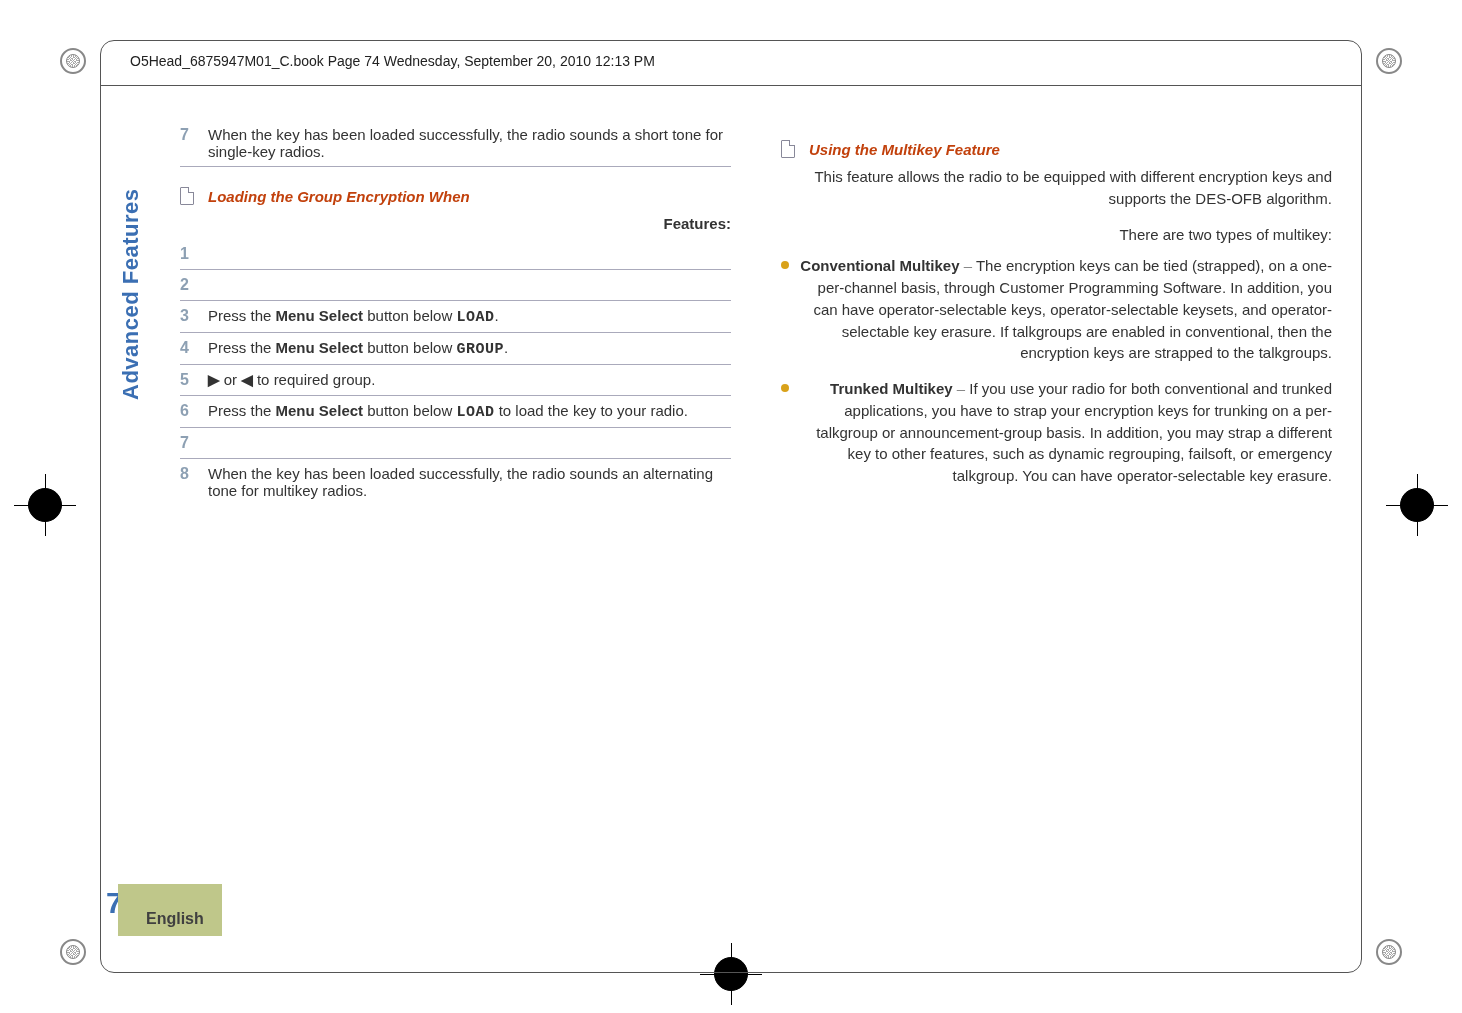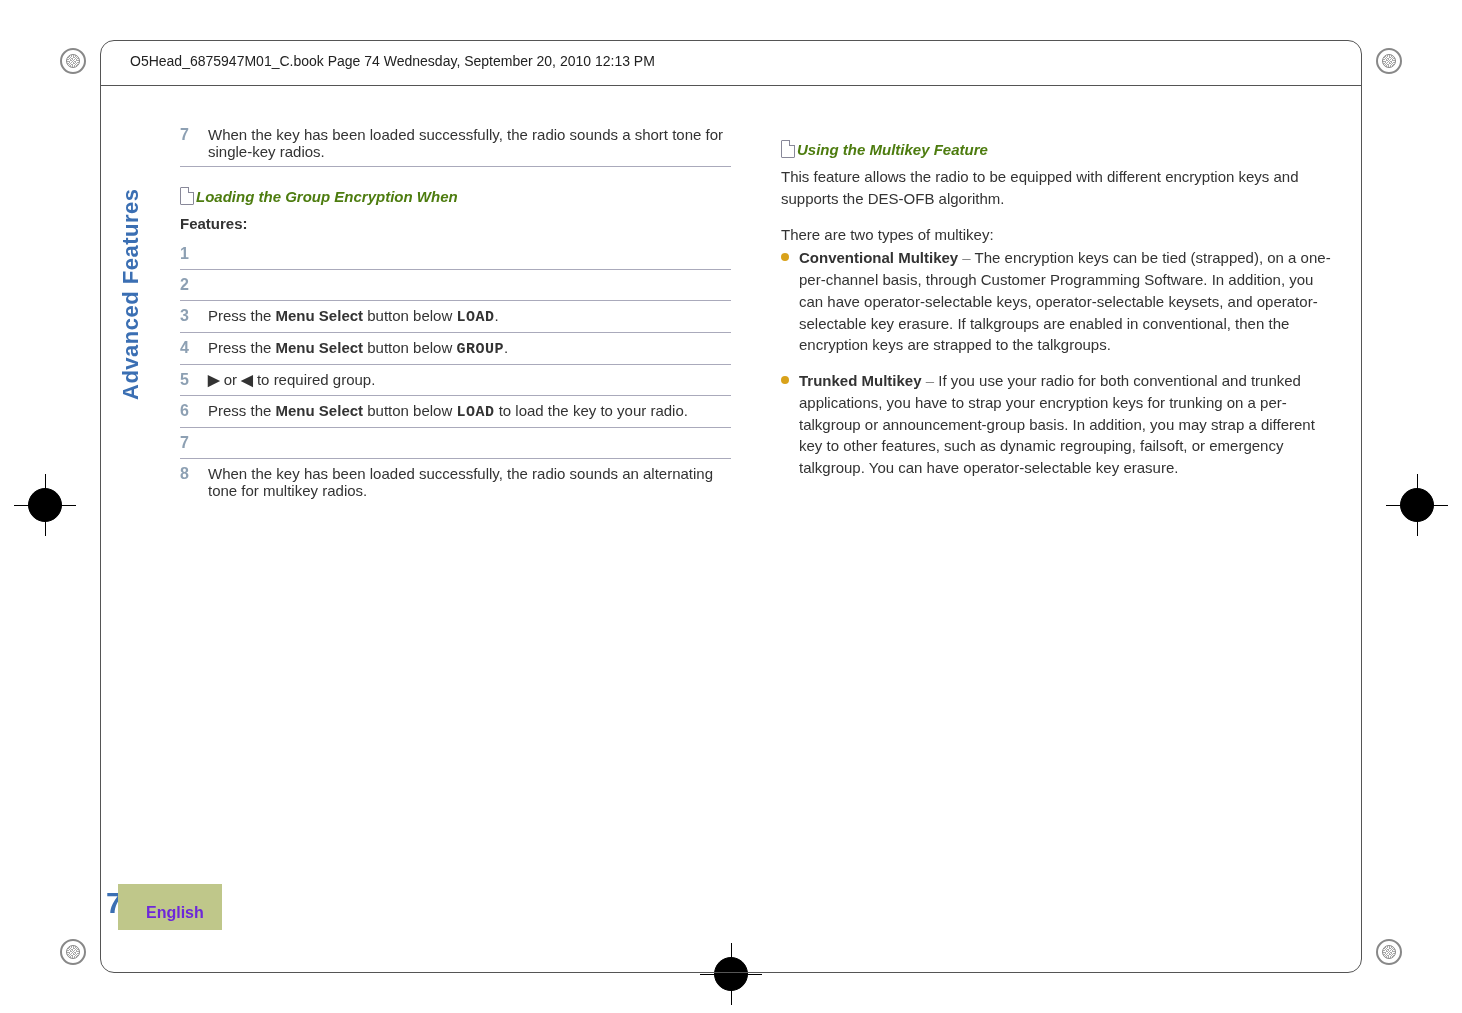--- a/index.html
+++ b/index.html
@@ -51,32 +51,32 @@
     font-size:14px; color:#222;
   }
   .content {
     position:absolute;
     left:180px; top:120px;
     right:130px;
     display:flex;
     gap:50px;
   }
   .col { flex:1; }
-  .col p, .col li { line-height:1.45; }
+  .col p, .col li { line-height:1.45;text-align:right; }
   .step-num {
     color:#8da0b3; font-weight:bold; width:22px; display:inline-block;
     font-size:16px;
   }
   .step { display:flex; gap:6px; padding:6px 0; border-bottom:1px solid #aab; }
   .step:last-child { border-bottom:none; }
   .step-txt { flex:1; }
   .lcd { font-family: "Courier New", monospace; font-weight:bold; letter-spacing:0.5px; font-size:15px; }
   .section-head {
-    color:#4d7c0f; font-style:italic; font-weight:bold;
-    display:flex; align-items:center; gap:2px;
+    color:#c2410c; font-style:italic; font-weight:bold;
+    display:flex; align-items:center; gap:14px;
     margin:20px 0 8px 0;
   }
   .page-icon {
     width:14px; height:18px; border:1.2px solid #889; border-radius:1px;
     position:relative; flex:0 0 auto;
   }
   .page-icon::after{
     content:""; position:absolute; right:-1px; top:-1px; width:5px; height:5px; background:#fff; border-left:1.2px solid #889; border-bottom:1.2px solid #889;
   }
   .arrowglyph { font-family: sans-serif; font-weight:bold; }
@@ -87,25 +87,25 @@
     transform-origin:left top;
     color:#3b6fb3; font-weight:bold; font-size:22px;
     letter-spacing:0.5px;
   }
   .page-num {
     position:absolute; left:106px; top:842px;
     color:#3b6fb3; font-weight:bold; font-size:30px;margin-top:44px;
   }
   .lang-box {
     position:absolute; left:118px; top:884px;
-    background:#bfc78a; color:#6d28d9; font-weight:bold;
-    font-size:16px; padding:20px 18px 8px 28px;
+    background:#bfc78a; color:#404040; font-weight:bold;
+    font-size:16px; padding:26px 18px 8px 28px;
   }
   .proc-label{ font-weight:bold; margin-top:6px; margin-bottom:4px;}
-  ul.bullets { list-style:none; padding-left:0; margin-top:2px;}
+  ul.bullets { list-style:none; padding-left:0; margin-top:10px;}
   ul.bullets > li { display:flex; gap:10px; margin-bottom:14px; }
   .yellow-dot { width:8px; height:8px; background:#d9a21a; border-radius:50%; margin-top:6px; flex:0 0 auto; }
   .dash { color:#888; }
 </style>
 </head>
 <body>
 
 <div class="crop-corner" style="left:60px; top:48px;"></div>
 <div class="crop-corner" style="right:60px; top:48px;"></div>
 <div class="crop-corner" style="left:60px; bottom:48px;"></div>

